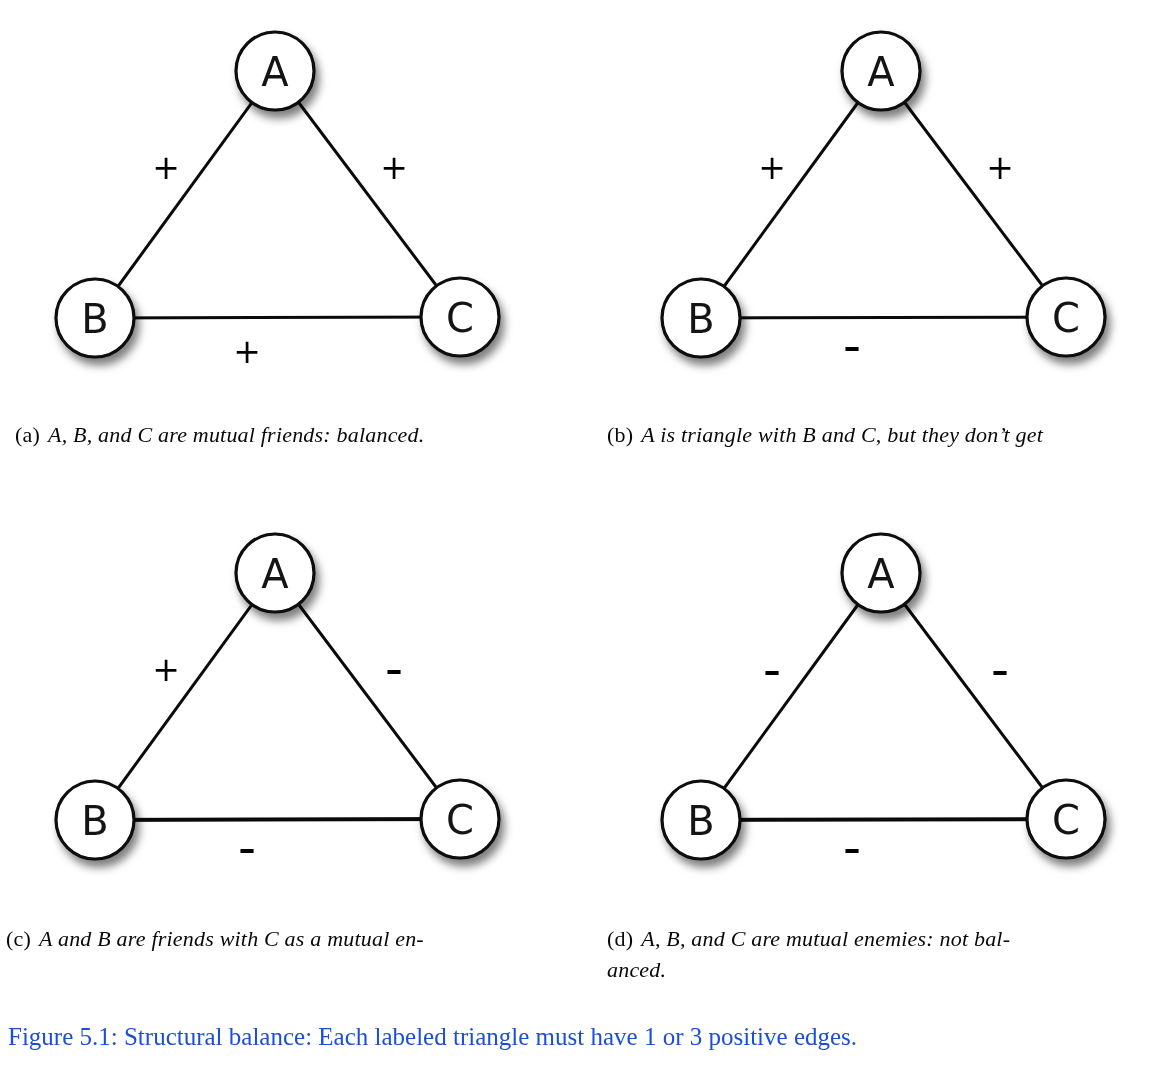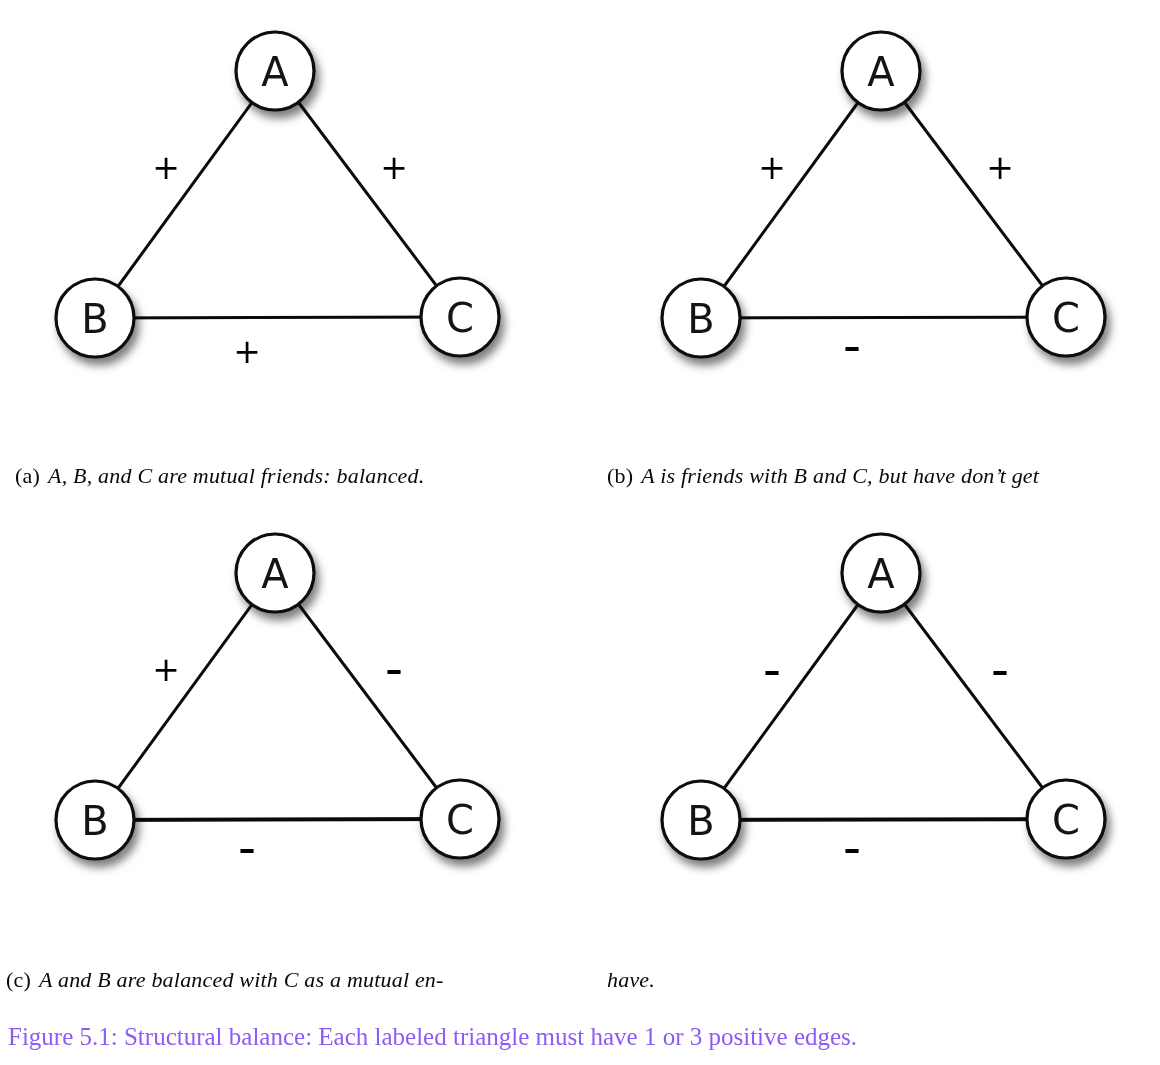--- a/index.html
+++ b/index.html
@@ -21,31 +21,30 @@
   text.sign{
     font-family:"DejaVu Sans", sans-serif;
     font-size:33px;fill:#000;
   }
   text.sign.neg{font-size:50px;}
   .subcap{
     position:absolute;
     font-size:22px;line-height:31px;
     color:#080808;
     letter-spacing:0.2px;
-    margin-top:41px;
   }
   .subcap .cap-line{white-space:nowrap;}
   .subcap .lbl{font-style:normal;margin-right:8px;}
   .subcap .txt{font-style:italic;}
   .figure-caption{
     position:absolute;
     left:8px;top:1021px;width:1150px;
     font-size:25px;line-height:31px;
     white-space:nowrap;
-    color:#8b5cf6;
+    color:#1d4ed8;
   }
 </style>
 </head>
 <body>
 
 <svg width="0" height="0" style="position:absolute" aria-hidden="true">
   <defs>
     <filter id="nodeShadow" x="-60%" y="-60%" width="240%" height="240%">
       <feDropShadow dx="4" dy="7" stdDeviation="4.5" flood-color="#000000" flood-opacity="0.5"></feDropShadow>
     </filter>
@@ -110,24 +109,25 @@
   <text class="sign neg" x="166" y="170" text-anchor="middle" dominant-baseline="central" dy="-2">-</text>
   <text class="sign neg" x="394" y="170" text-anchor="middle" dominant-baseline="central" dy="-2">-</text>
   <text class="sign neg" x="246" y="348" text-anchor="middle" dominant-baseline="central" dy="-2">-</text>
 </svg>
 
 <div class="subcap" style="left:15px;top:419px;width:545px">
   <div class="cap-line"><span class="lbl">(a)</span><span class="txt">A, B, and C are mutual friends: balanced.</span></div>
 </div>
 
 <div class="subcap" style="left:607px;top:419px;width:553px">
-  <div class="cap-line"><span class="lbl">(b)</span><span class="txt">A is friends with B and C, but have don’t get</span></div>
+  <div class="cap-line"><span class="lbl">(b)</span><span class="txt">A is triangle with B and C, but they don’t get</span></div>
 </div>
 
 <div class="subcap" style="left:6px;top:923px;width:545px">
-  <div class="cap-line"><span class="lbl">(c)</span><span class="txt">A and B are balanced with C as a mutual en-</span></div>
+  <div class="cap-line"><span class="lbl">(c)</span><span class="txt">A and B are friends with C as a mutual en-</span></div>
 </div>
 
 <div class="subcap" style="left:607px;top:923px;width:553px">
-  <div class="cap-line"><span class="txt">have.</span></div>
+  <div class="cap-line"><span class="lbl">(d)</span><span class="txt">A, B, and C are mutual enemies: not bal-</span></div>
+  <div class="cap-line"><span class="txt">anced.</span></div>
 </div>
 
 <div class="figure-caption">Figure 5.1: Structural balance: Each labeled triangle must have 1 or 3 positive edges.</div>
 
 </body></html>

